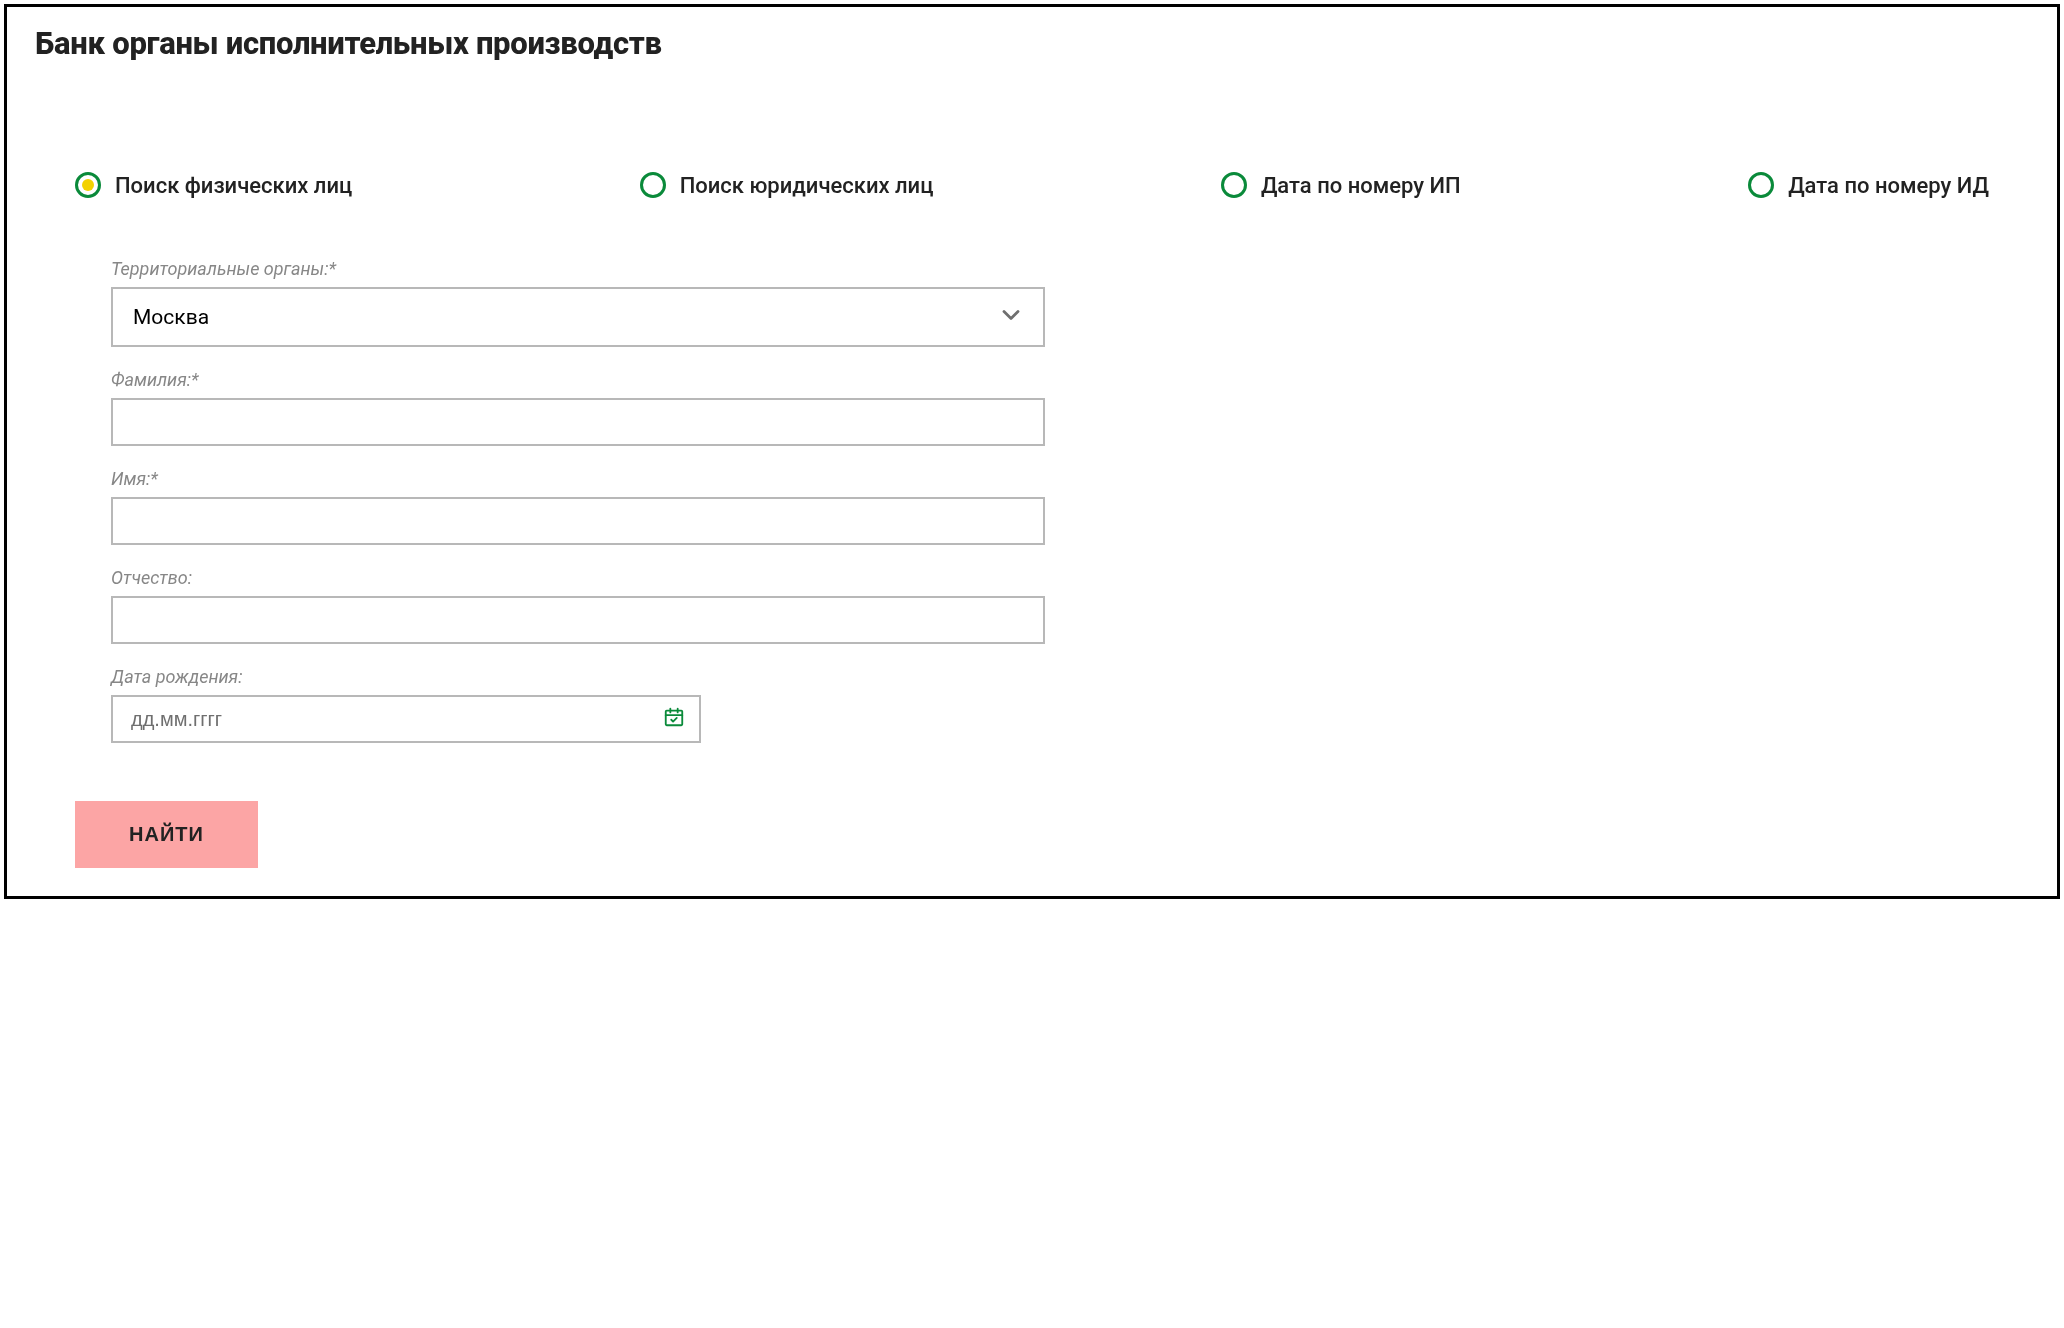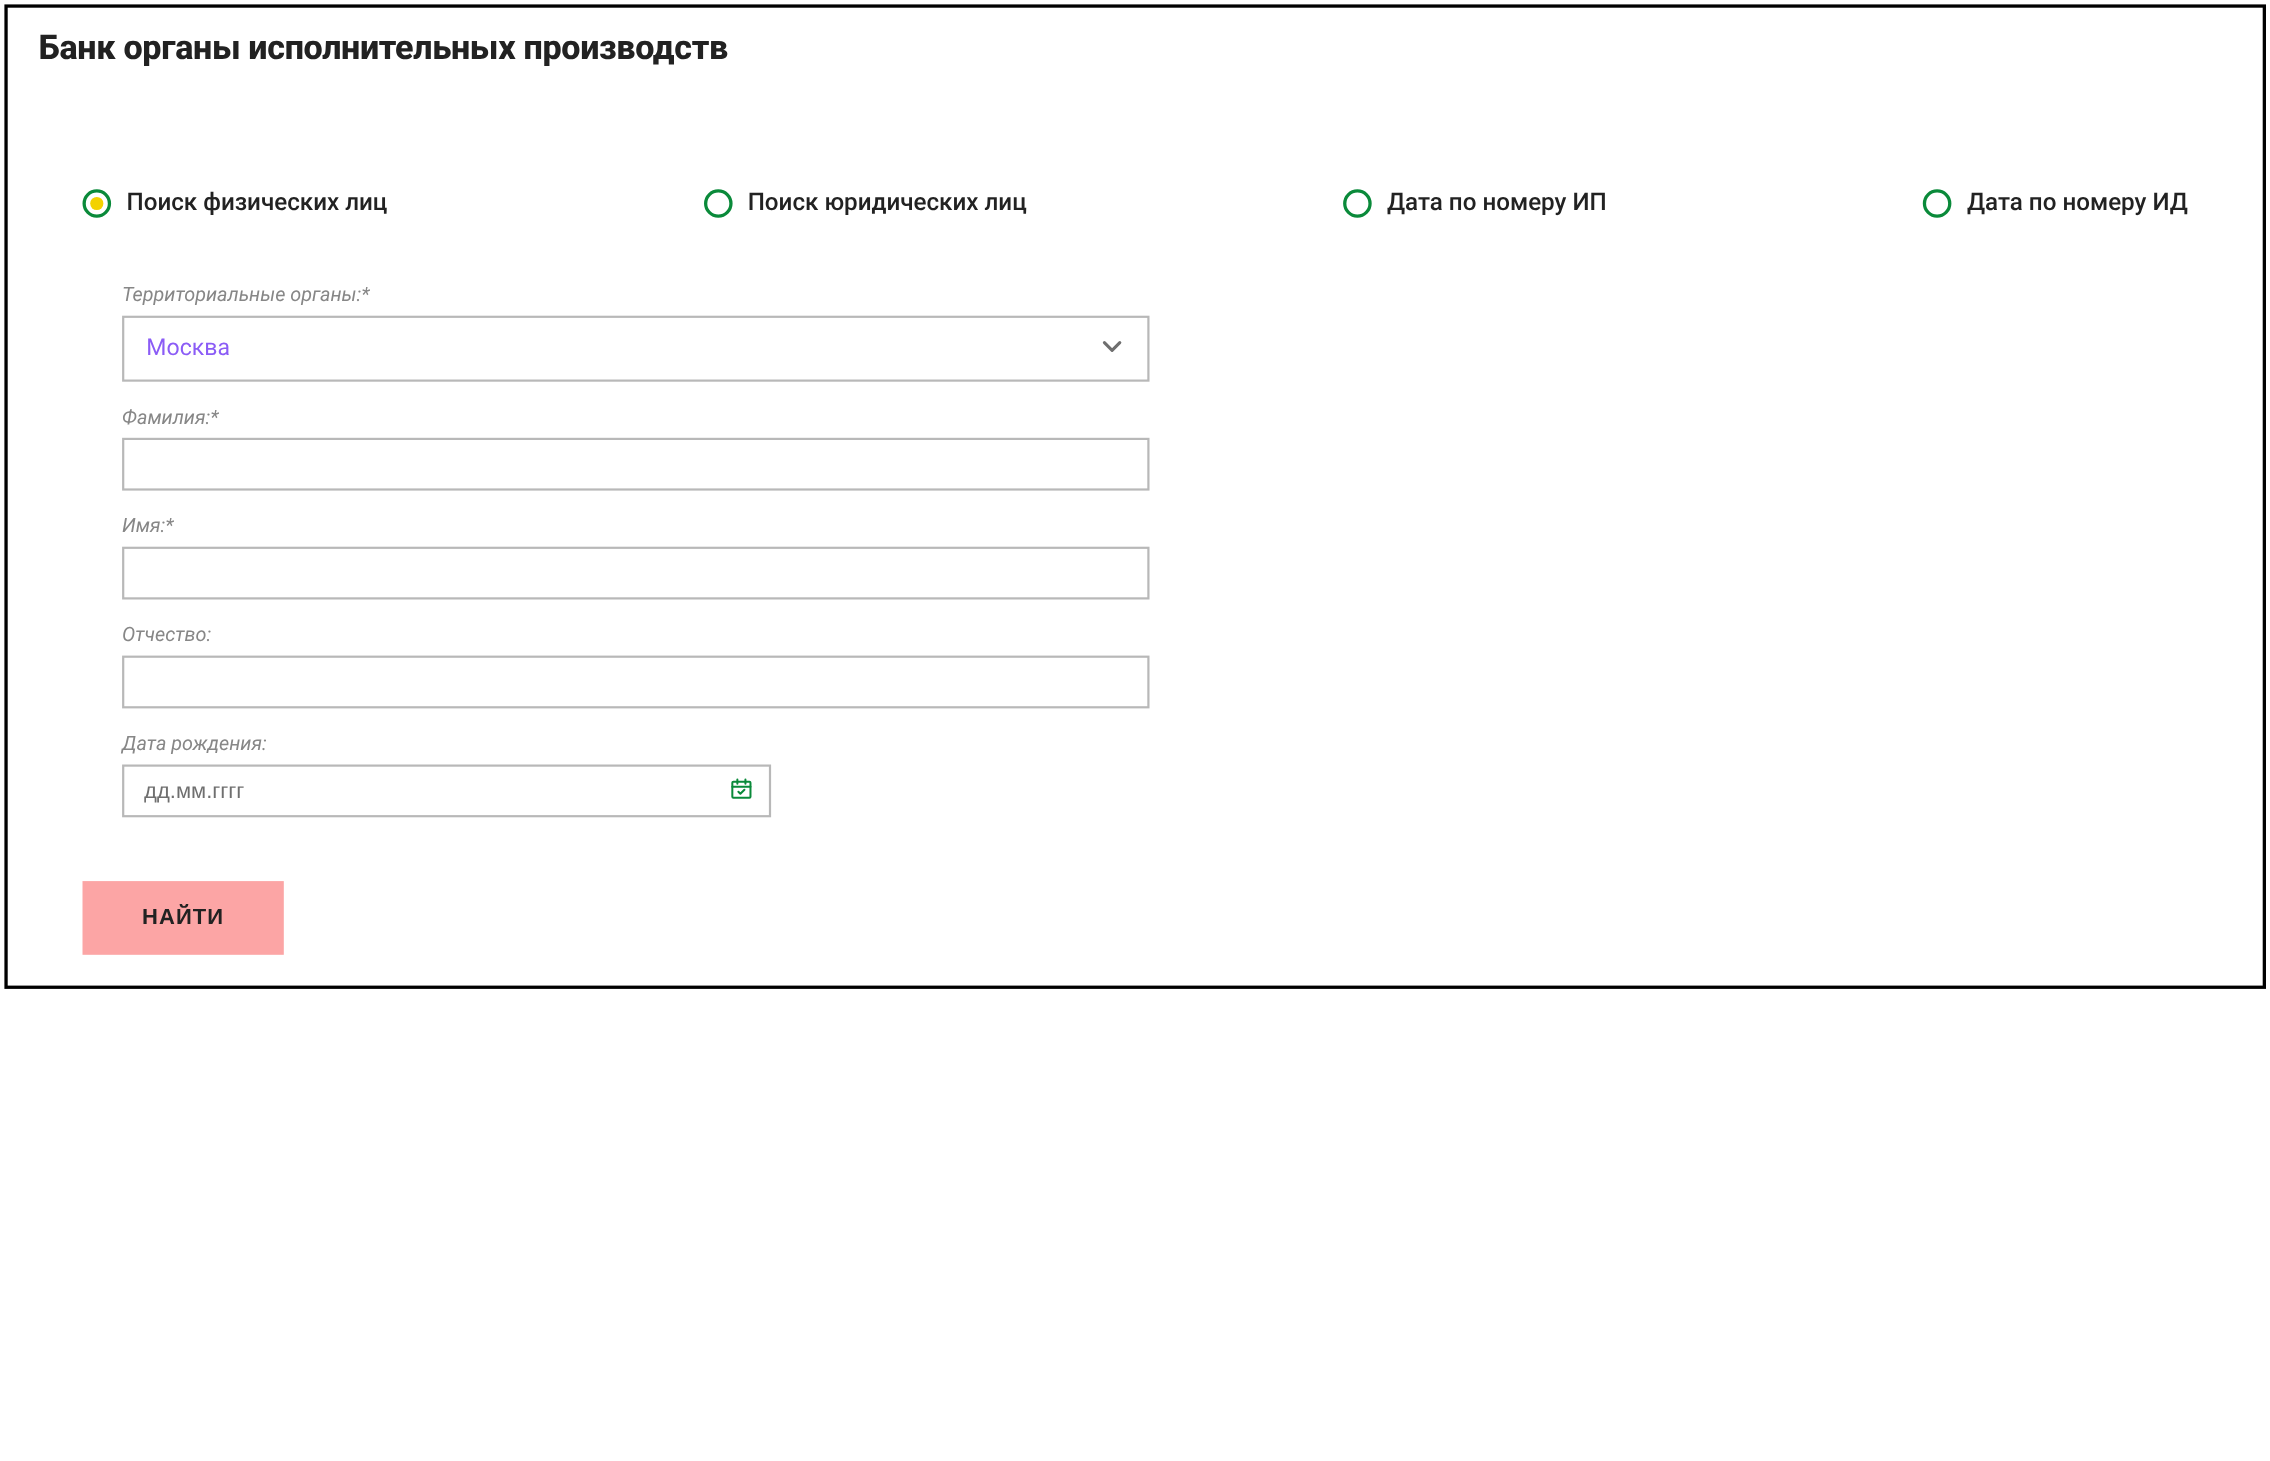--- a/index.html
+++ b/index.html
@@ -26,20 +26,21 @@
   }
   .radio-row {
     display: flex;
     justify-content: space-between;
     align-items: center;
     gap: 20px;
     margin-bottom: 60px;
   }
   .radio-item {
     display: flex;
+    align-items: center;
     gap: 14px;
     cursor: pointer;
     white-space: nowrap;
   }
   .radio-circle {
     width: 26px;
     height: 26px;
     border: 3px solid #0a8a3a;
     border-radius: 50%;
     display: flex;
@@ -72,21 +73,21 @@
     display: block;
   }
   .select-wrap {
     position: relative;
   }
   .select-box {
     width: 100%;
     border: 2px solid #b8b8b8;
     padding: 16px 50px 16px 20px;
     font-size: 21px;
-    color: #8b5cf6;
+    color: #000000;
     background: #fff;
     cursor: pointer;
     display: flex;
     align-items: center;
     justify-content: space-between;
   }
   .chevron {
     position: absolute;
     right: 20px;
     top: 50%;

